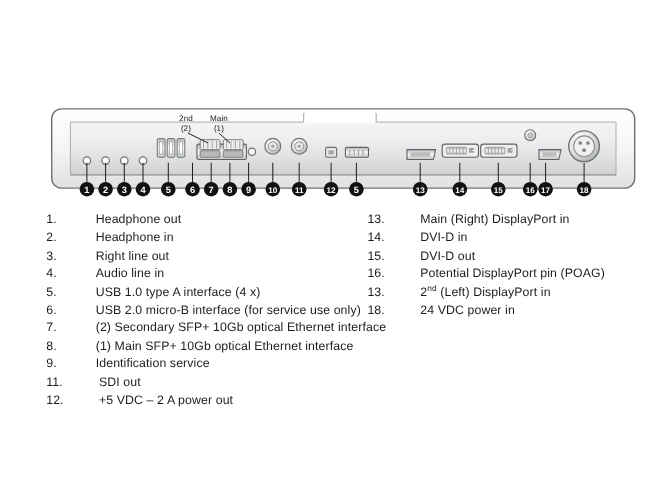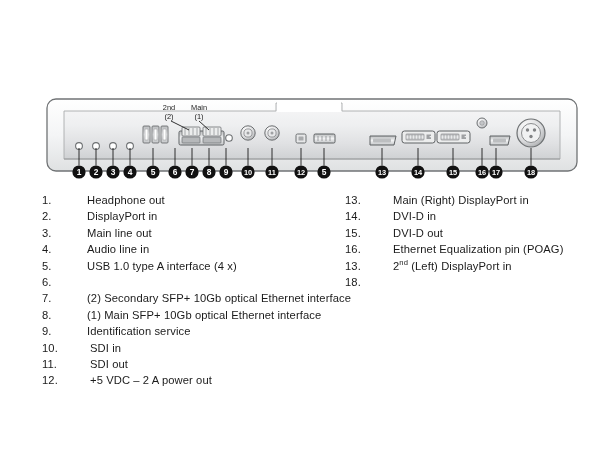--- a/index.html
+++ b/index.html
@@ -31,21 +31,21 @@
     left: 0;
     top: 192px;
     width: 600px;
     height: 185px;
   }
   .legend-col {
     position: absolute;
     top: 0;
   }
   #legend-col-left  { left: 42px;  width: 300px; }
-  #legend-col-right { left: 345px; width: 250px; }
+  #legend-col-right { left: 334px; width: 250px; }
 
   .legend-item {
     display: flex;
     align-items: baseline;
     font-size: 11.2px;
     line-height: 16.4px;
     white-space: nowrap;
     letter-spacing: 0.1px;
   }
   .legend-num {
@@ -321,54 +321,51 @@
 </div>
 
 <div id="legend">
   <div class="legend-col" id="legend-col-left">
       <div class="legend-item">
         <span class="legend-num">1.</span>
         <span class="legend-text">Headphone out</span>
       </div>
       <div class="legend-item">
         <span class="legend-num">2.</span>
-        <span class="legend-text">DisplayPort in</span>
+        <span class="legend-text">Headphone in</span>
       </div>
       <div class="legend-item">
         <span class="legend-num">3.</span>
-        <span class="legend-text">Main line out</span>
+        <span class="legend-text">Right line out</span>
       </div>
       <div class="legend-item">
         <span class="legend-num">4.</span>
         <span class="legend-text">Audio line in</span>
       </div>
       <div class="legend-item">
         <span class="legend-num">5.</span>
         <span class="legend-text">USB 1.0 type A interface (4 x)</span>
       </div>
       <div class="legend-item">
         <span class="legend-num">6.</span>
+        <span class="legend-text">USB 2.0 micro-B interface (for service use only)</span>
       </div>
       <div class="legend-item">
         <span class="legend-num">7.</span>
         <span class="legend-text">(2) Secondary SFP+ 10Gb optical Ethernet interface</span>
       </div>
       <div class="legend-item">
         <span class="legend-num">8.</span>
         <span class="legend-text">(1) Main SFP+ 10Gb optical Ethernet interface</span>
       </div>
       <div class="legend-item">
         <span class="legend-num">9.</span>
         <span class="legend-text">Identification service</span>
       </div>
       <div class="legend-item">
-        <span class="legend-num wide">10.</span>
-        <span class="legend-text">SDI in</span>
-      </div>
-      <div class="legend-item">
         <span class="legend-num wide">11.</span>
         <span class="legend-text">SDI out</span>
       </div>
       <div class="legend-item">
         <span class="legend-num wide">12.</span>
         <span class="legend-text">+5 VDC – 2 A power out</span>
       </div>
     </div>
   <div class="legend-col" id="legend-col-right">
       <div class="legend-item">
@@ -378,23 +375,24 @@
       <div class="legend-item">
         <span class="legend-num wide">14.</span>
         <span class="legend-text">DVI-D in</span>
       </div>
       <div class="legend-item">
         <span class="legend-num wide">15.</span>
         <span class="legend-text">DVI-D out</span>
       </div>
       <div class="legend-item">
         <span class="legend-num wide">16.</span>
-        <span class="legend-text">Ethernet Equalization pin (POAG)</span>
+        <span class="legend-text">Potential DisplayPort pin (POAG)</span>
       </div>
       <div class="legend-item">
         <span class="legend-num wide">13.</span>
         <span class="legend-text">2<sup>nd</sup> (Left) DisplayPort in</span>
       </div>
       <div class="legend-item">
         <span class="legend-num wide">18.</span>
+        <span class="legend-text">24 VDC power in</span>
       </div>
     </div>
 </div>
 
 </body></html>

